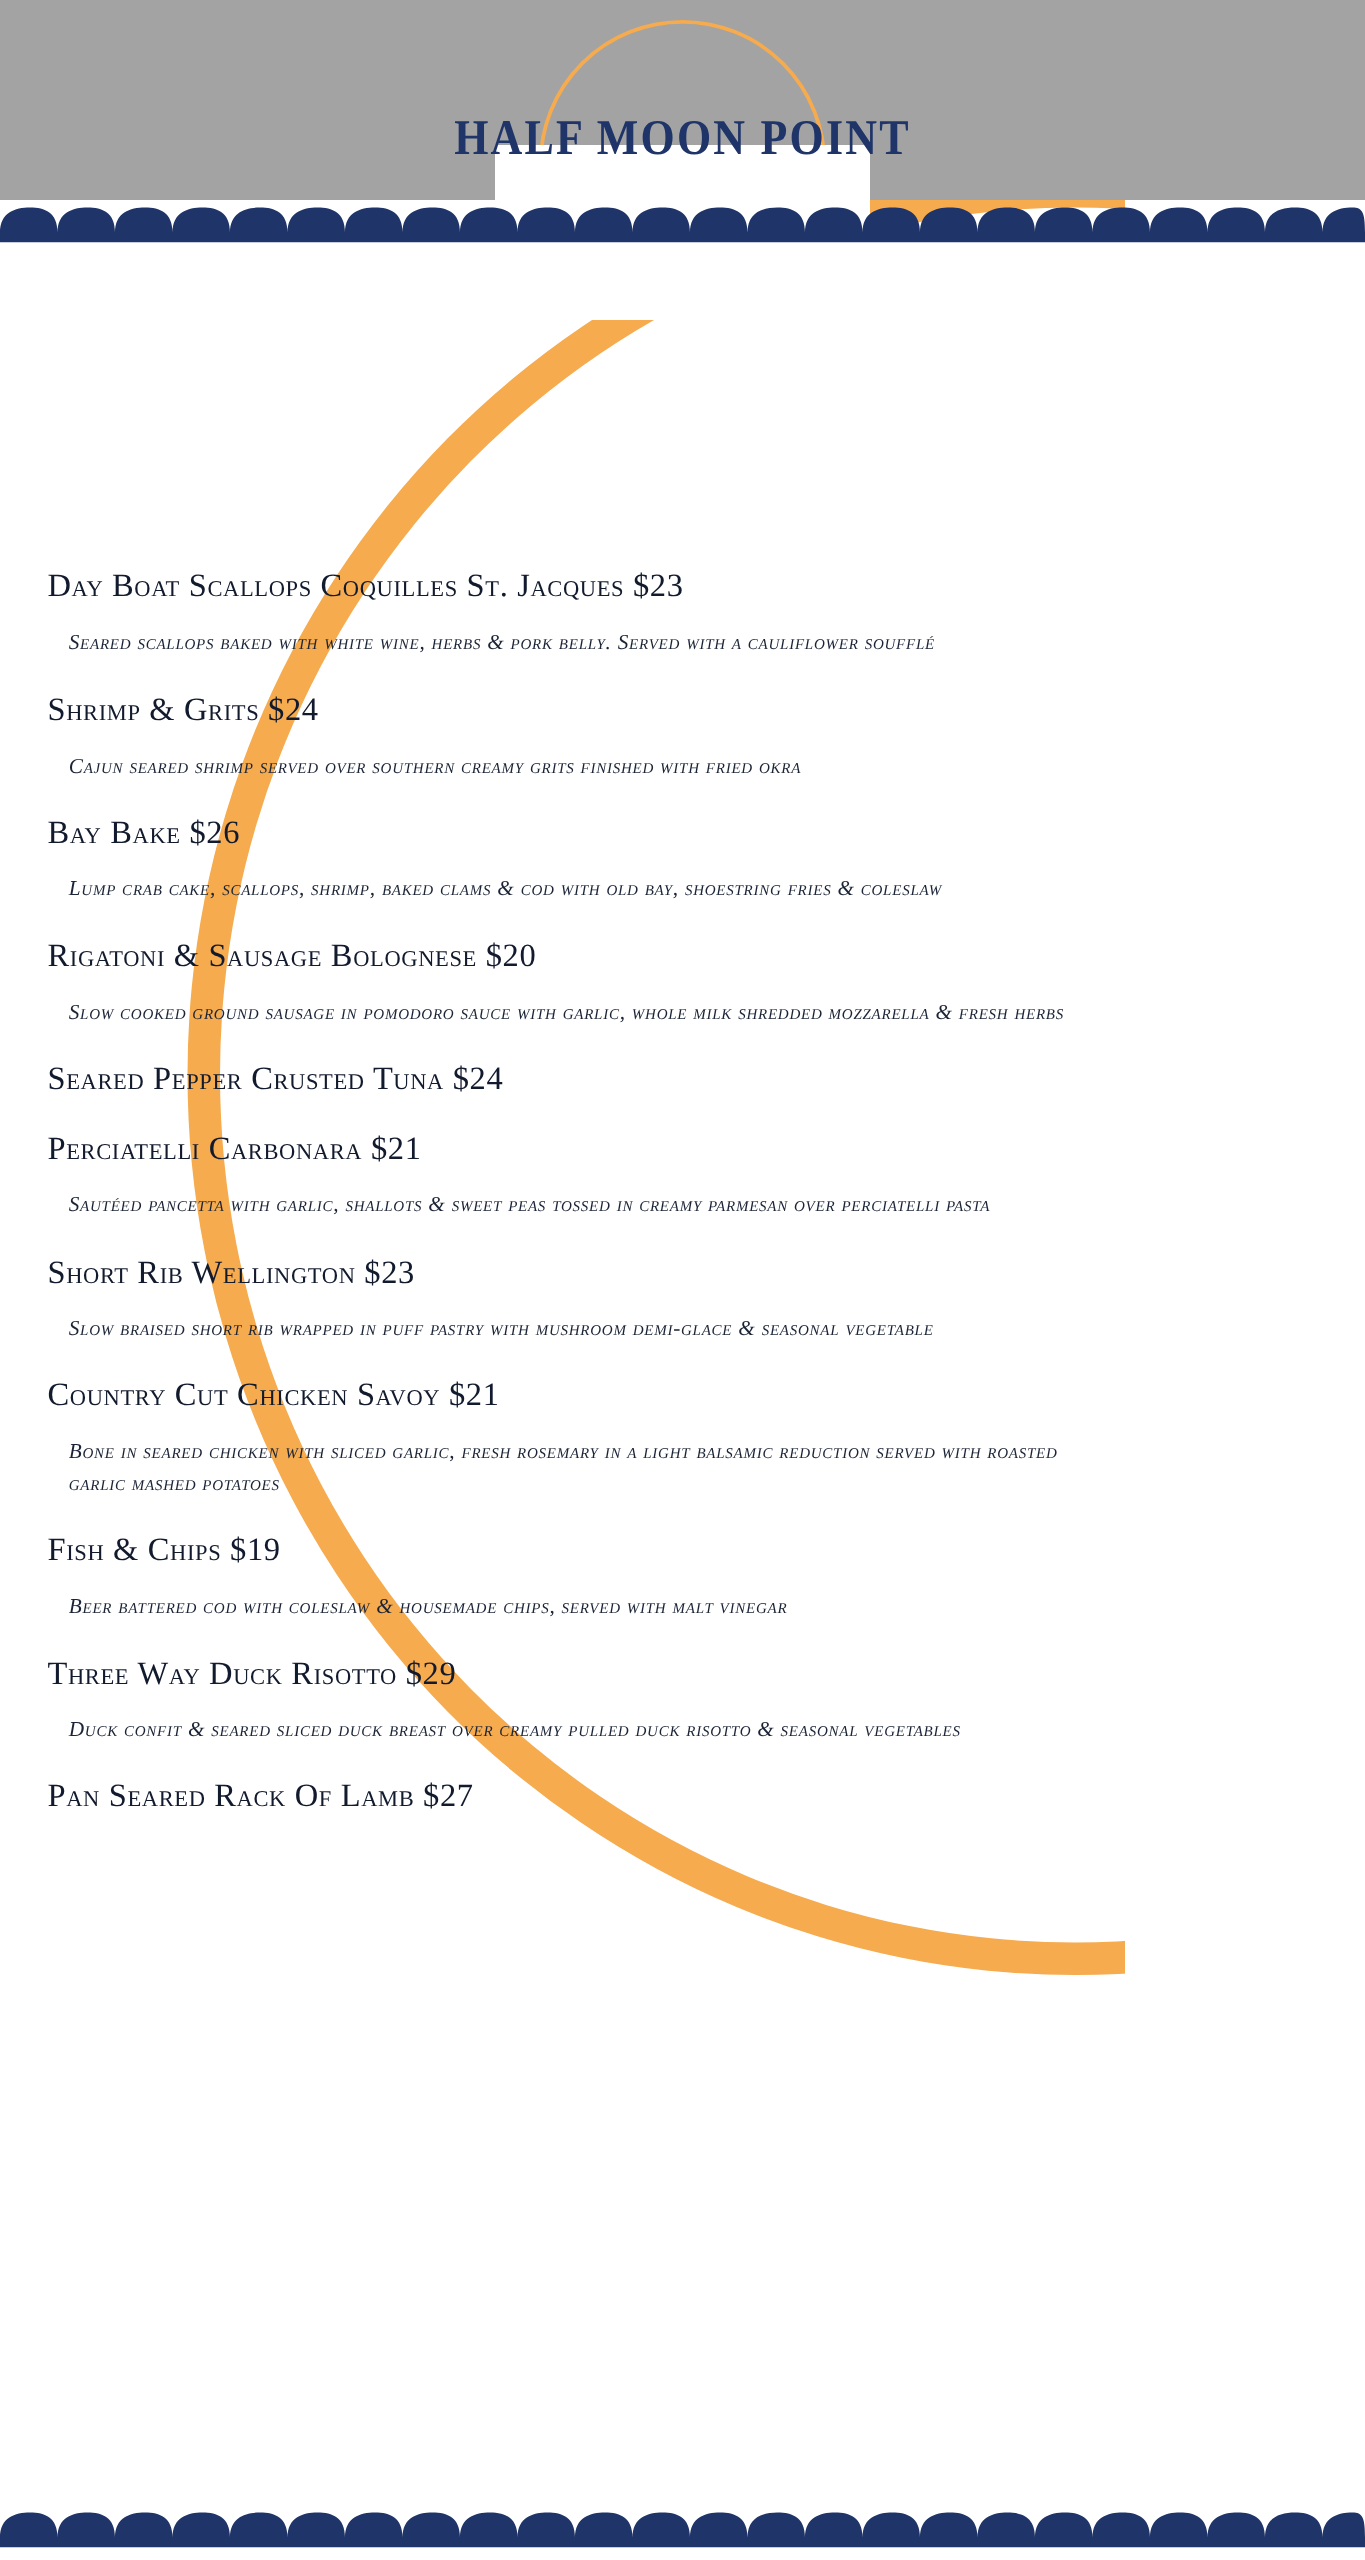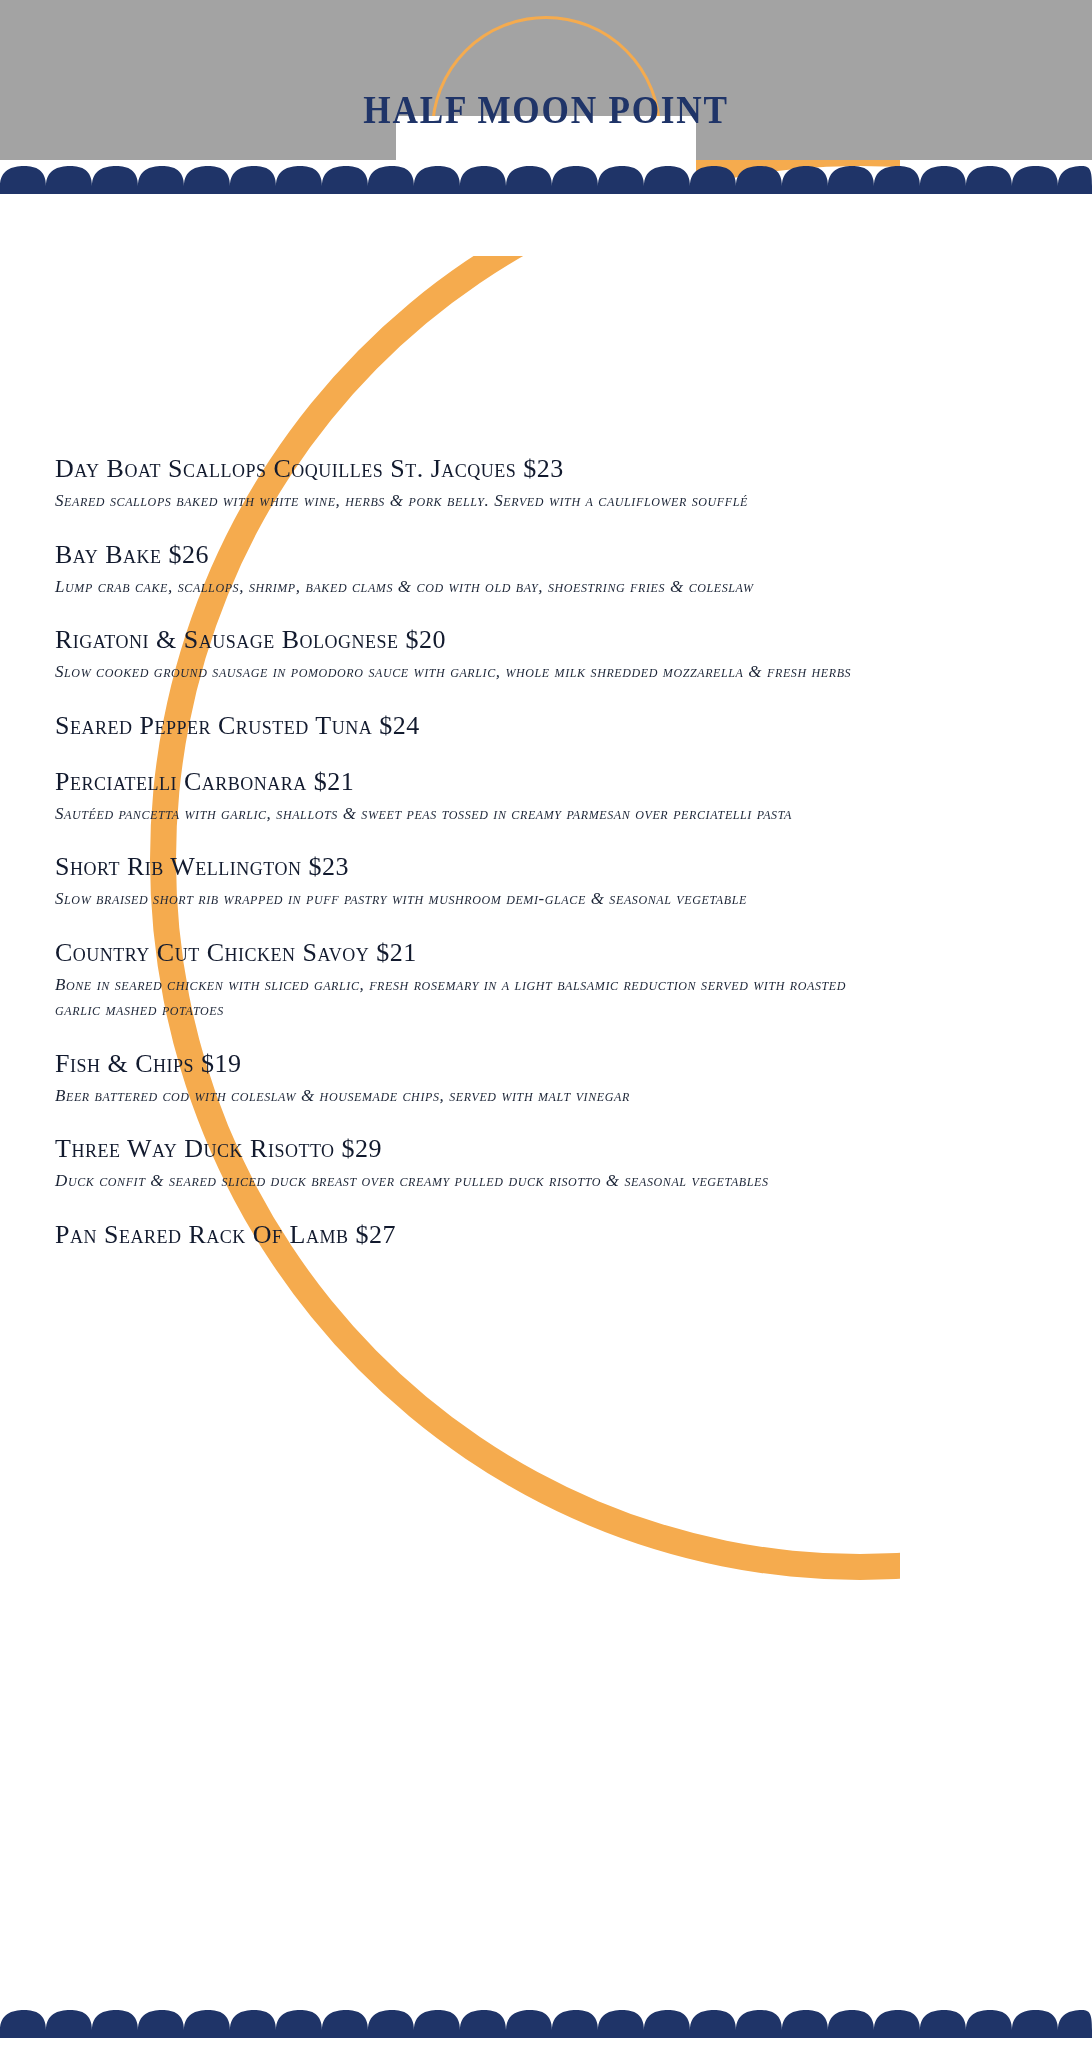--- a/index.html
+++ b/index.html
@@ -94,41 +94,41 @@
   .wave.bottom {
     position: absolute;
     left: 0;
     bottom: 10px;
   }
 
   
   main.menu {
     position: relative;
     z-index: 3;
-    padding: 260px 56px 0 55px;
+    padding: 260px 56px 0 38px;
   }
   .menu-item { margin-bottom: 26px; }
   .item-title {
     font-family: "Liberation Serif", serif;
     font-size: 26px;
     color: #121a2e;
     letter-spacing: 0.5px;
     margin: 0 0 4px 0;
     font-variant: small-caps;
     text-transform: capitalize;
     font-weight: 400;
   }
   .item-desc {
     font-family: "Liberation Serif", serif;
     font-style: italic;
     font-size: 17px;
     line-height: 1.5;
     color: #1b2436;
     letter-spacing: 0.6px;
-    margin: 0;
+    margin: 17px;
     max-width: 800px;
     font-variant: small-caps;
   }
 </style>
 </head>
 <body>
 
 <div class="crescent"></div>
 <div class="crescent-mask"></div>
 
@@ -154,20 +154,24 @@
            L1092,30 L0,30 Z" fill="#1f3468"></path>
 </svg>
 
 <main class="menu">
 
   <div class="menu-item">
     <h2 class="item-title">Day Boat Scallops Coquilles St. Jacques $23</h2>
     <p class="item-desc">Seared scallops baked with white wine, herbs &amp; pork belly. Served with a cauliflower soufflé</p>
   </div>
 
+  <div class="menu-item">
+    <h2 class="item-title">Shrimp &amp; Grits $24</h2>
+    <p class="item-desc">Cajun seared shrimp served over southern creamy grits finished with fried okra</p>
+  </div>
 
   <div class="menu-item">
     <h2 class="item-title">Bay Bake $26</h2>
     <p class="item-desc">Lump crab cake, scallops, shrimp, baked clams &amp; cod with old bay, shoestring fries &amp; coleslaw</p>
   </div>
 
   <div class="menu-item">
     <h2 class="item-title">Rigatoni &amp; Sausage Bolognese $20</h2>
     <p class="item-desc">Slow cooked ground sausage in pomodoro sauce with garlic, whole milk shredded mozzarella &amp; fresh herbs</p>
   </div>

